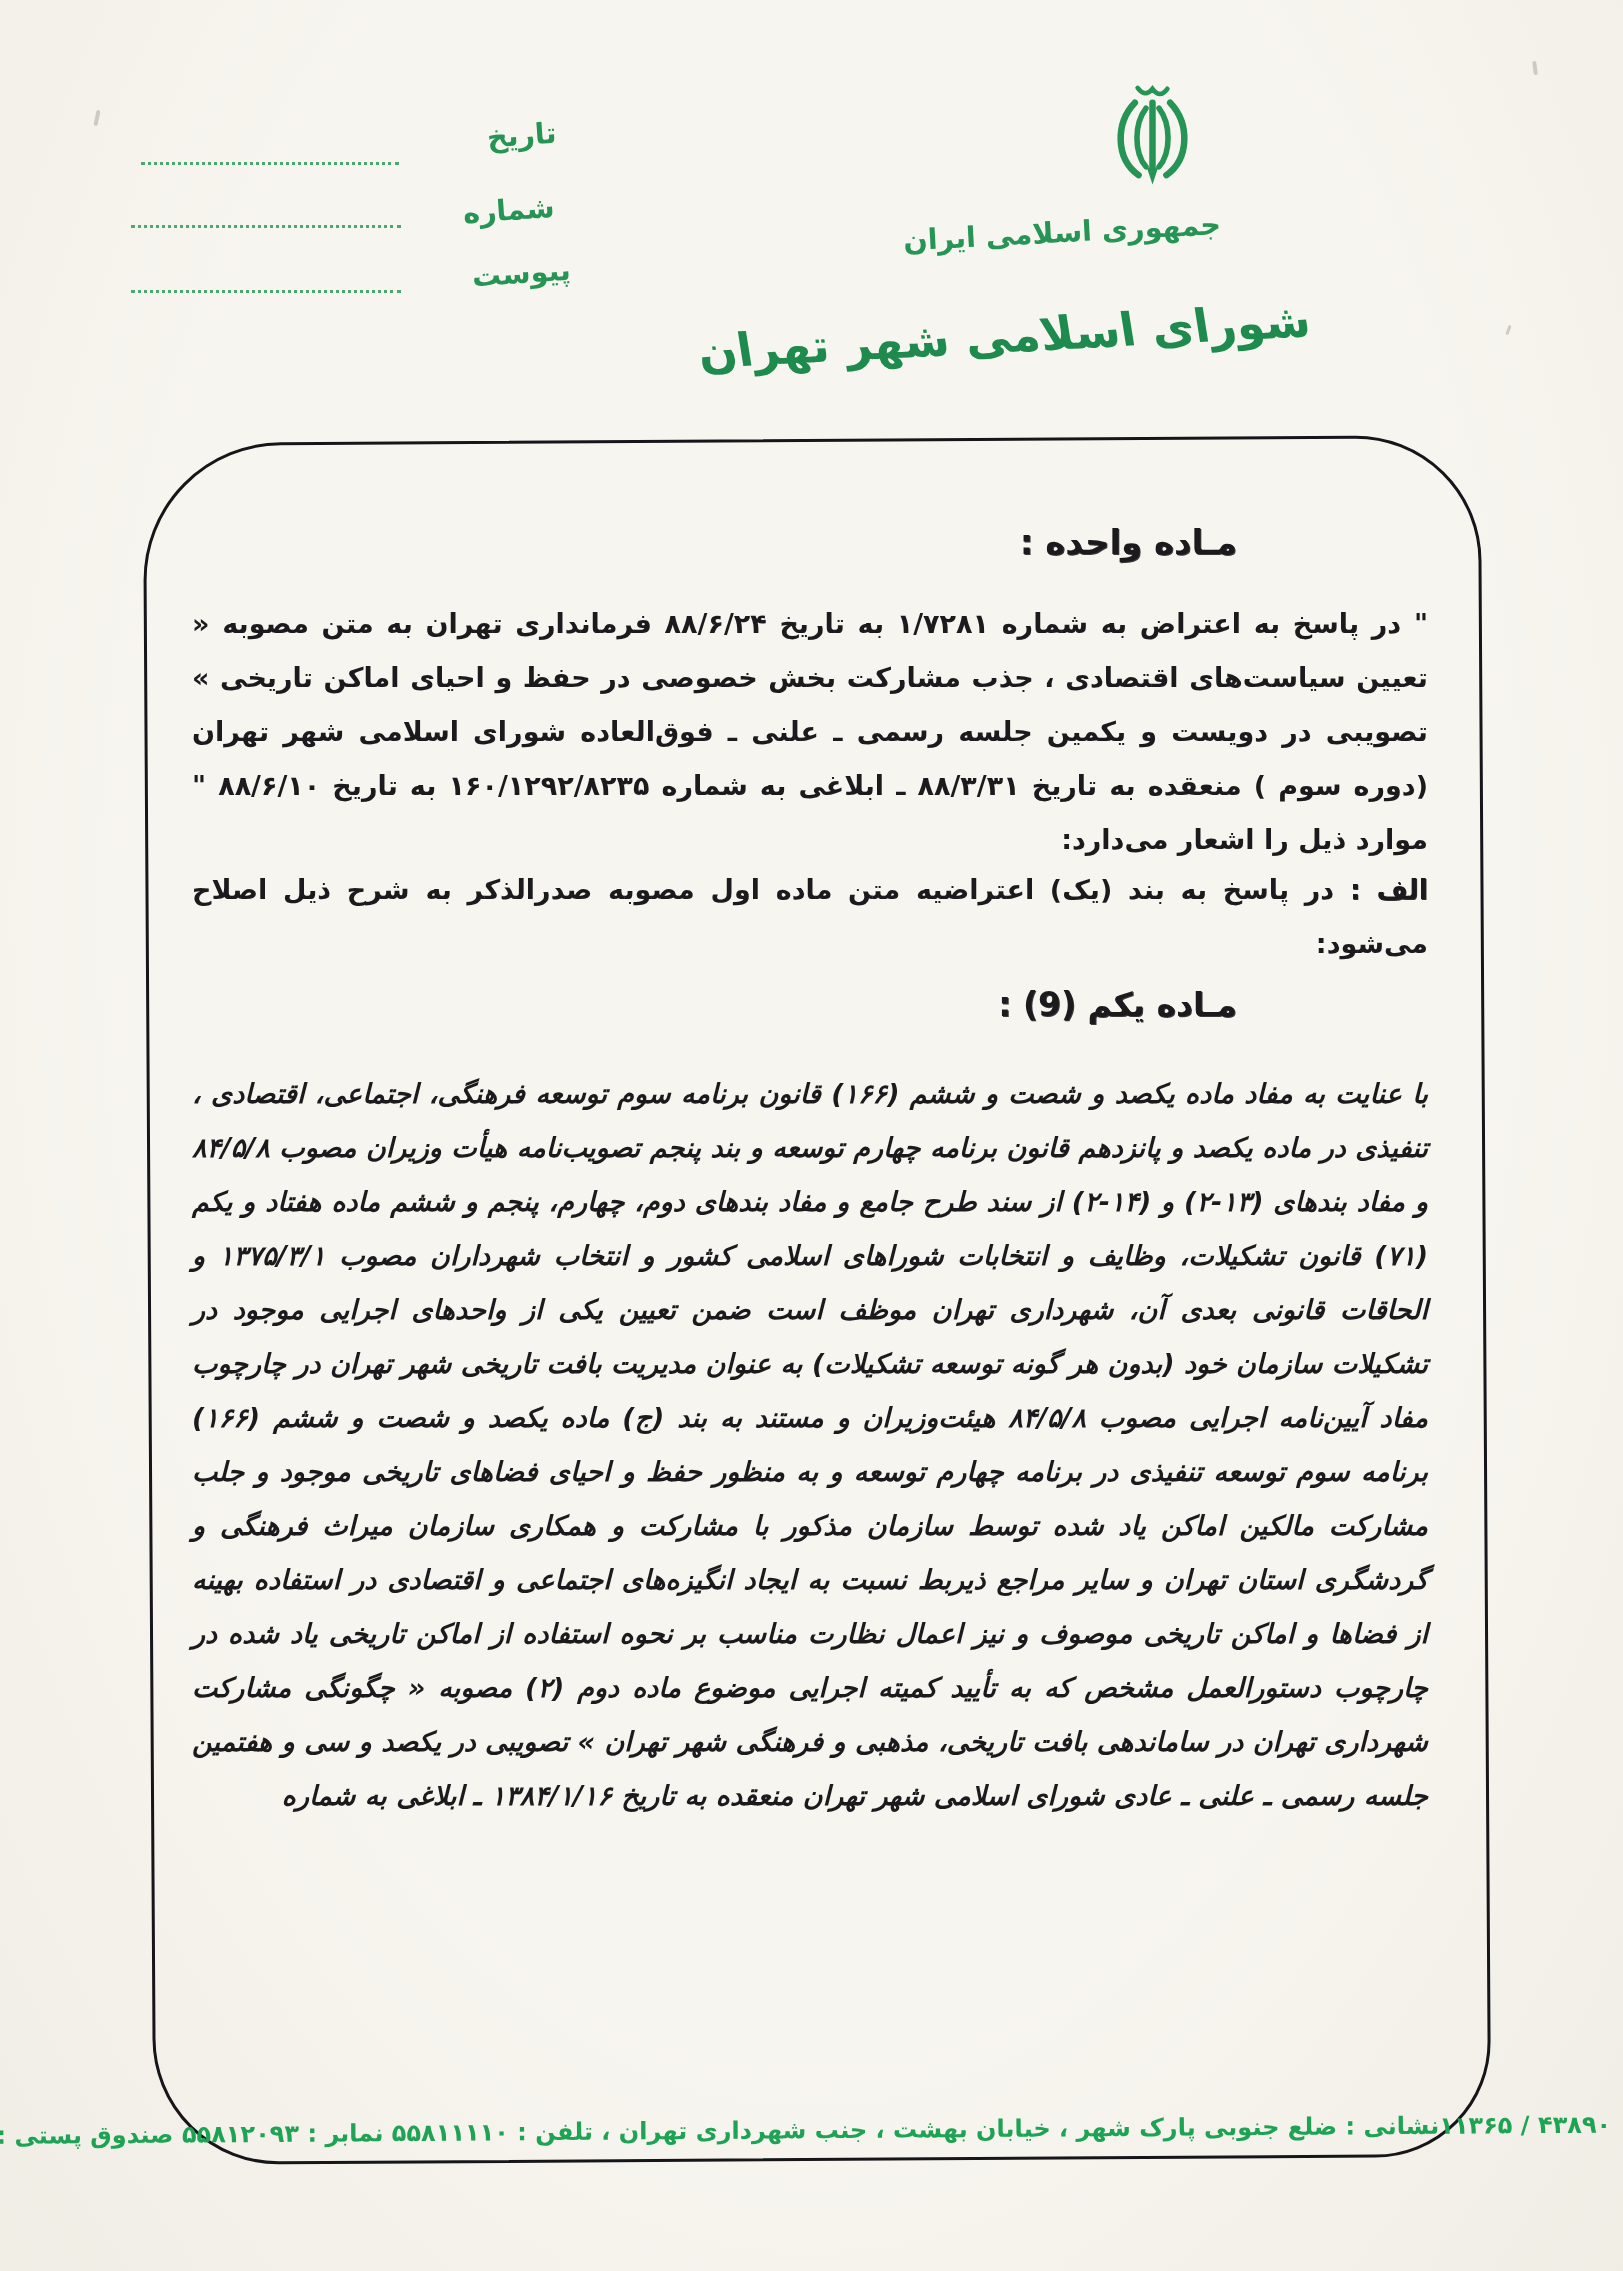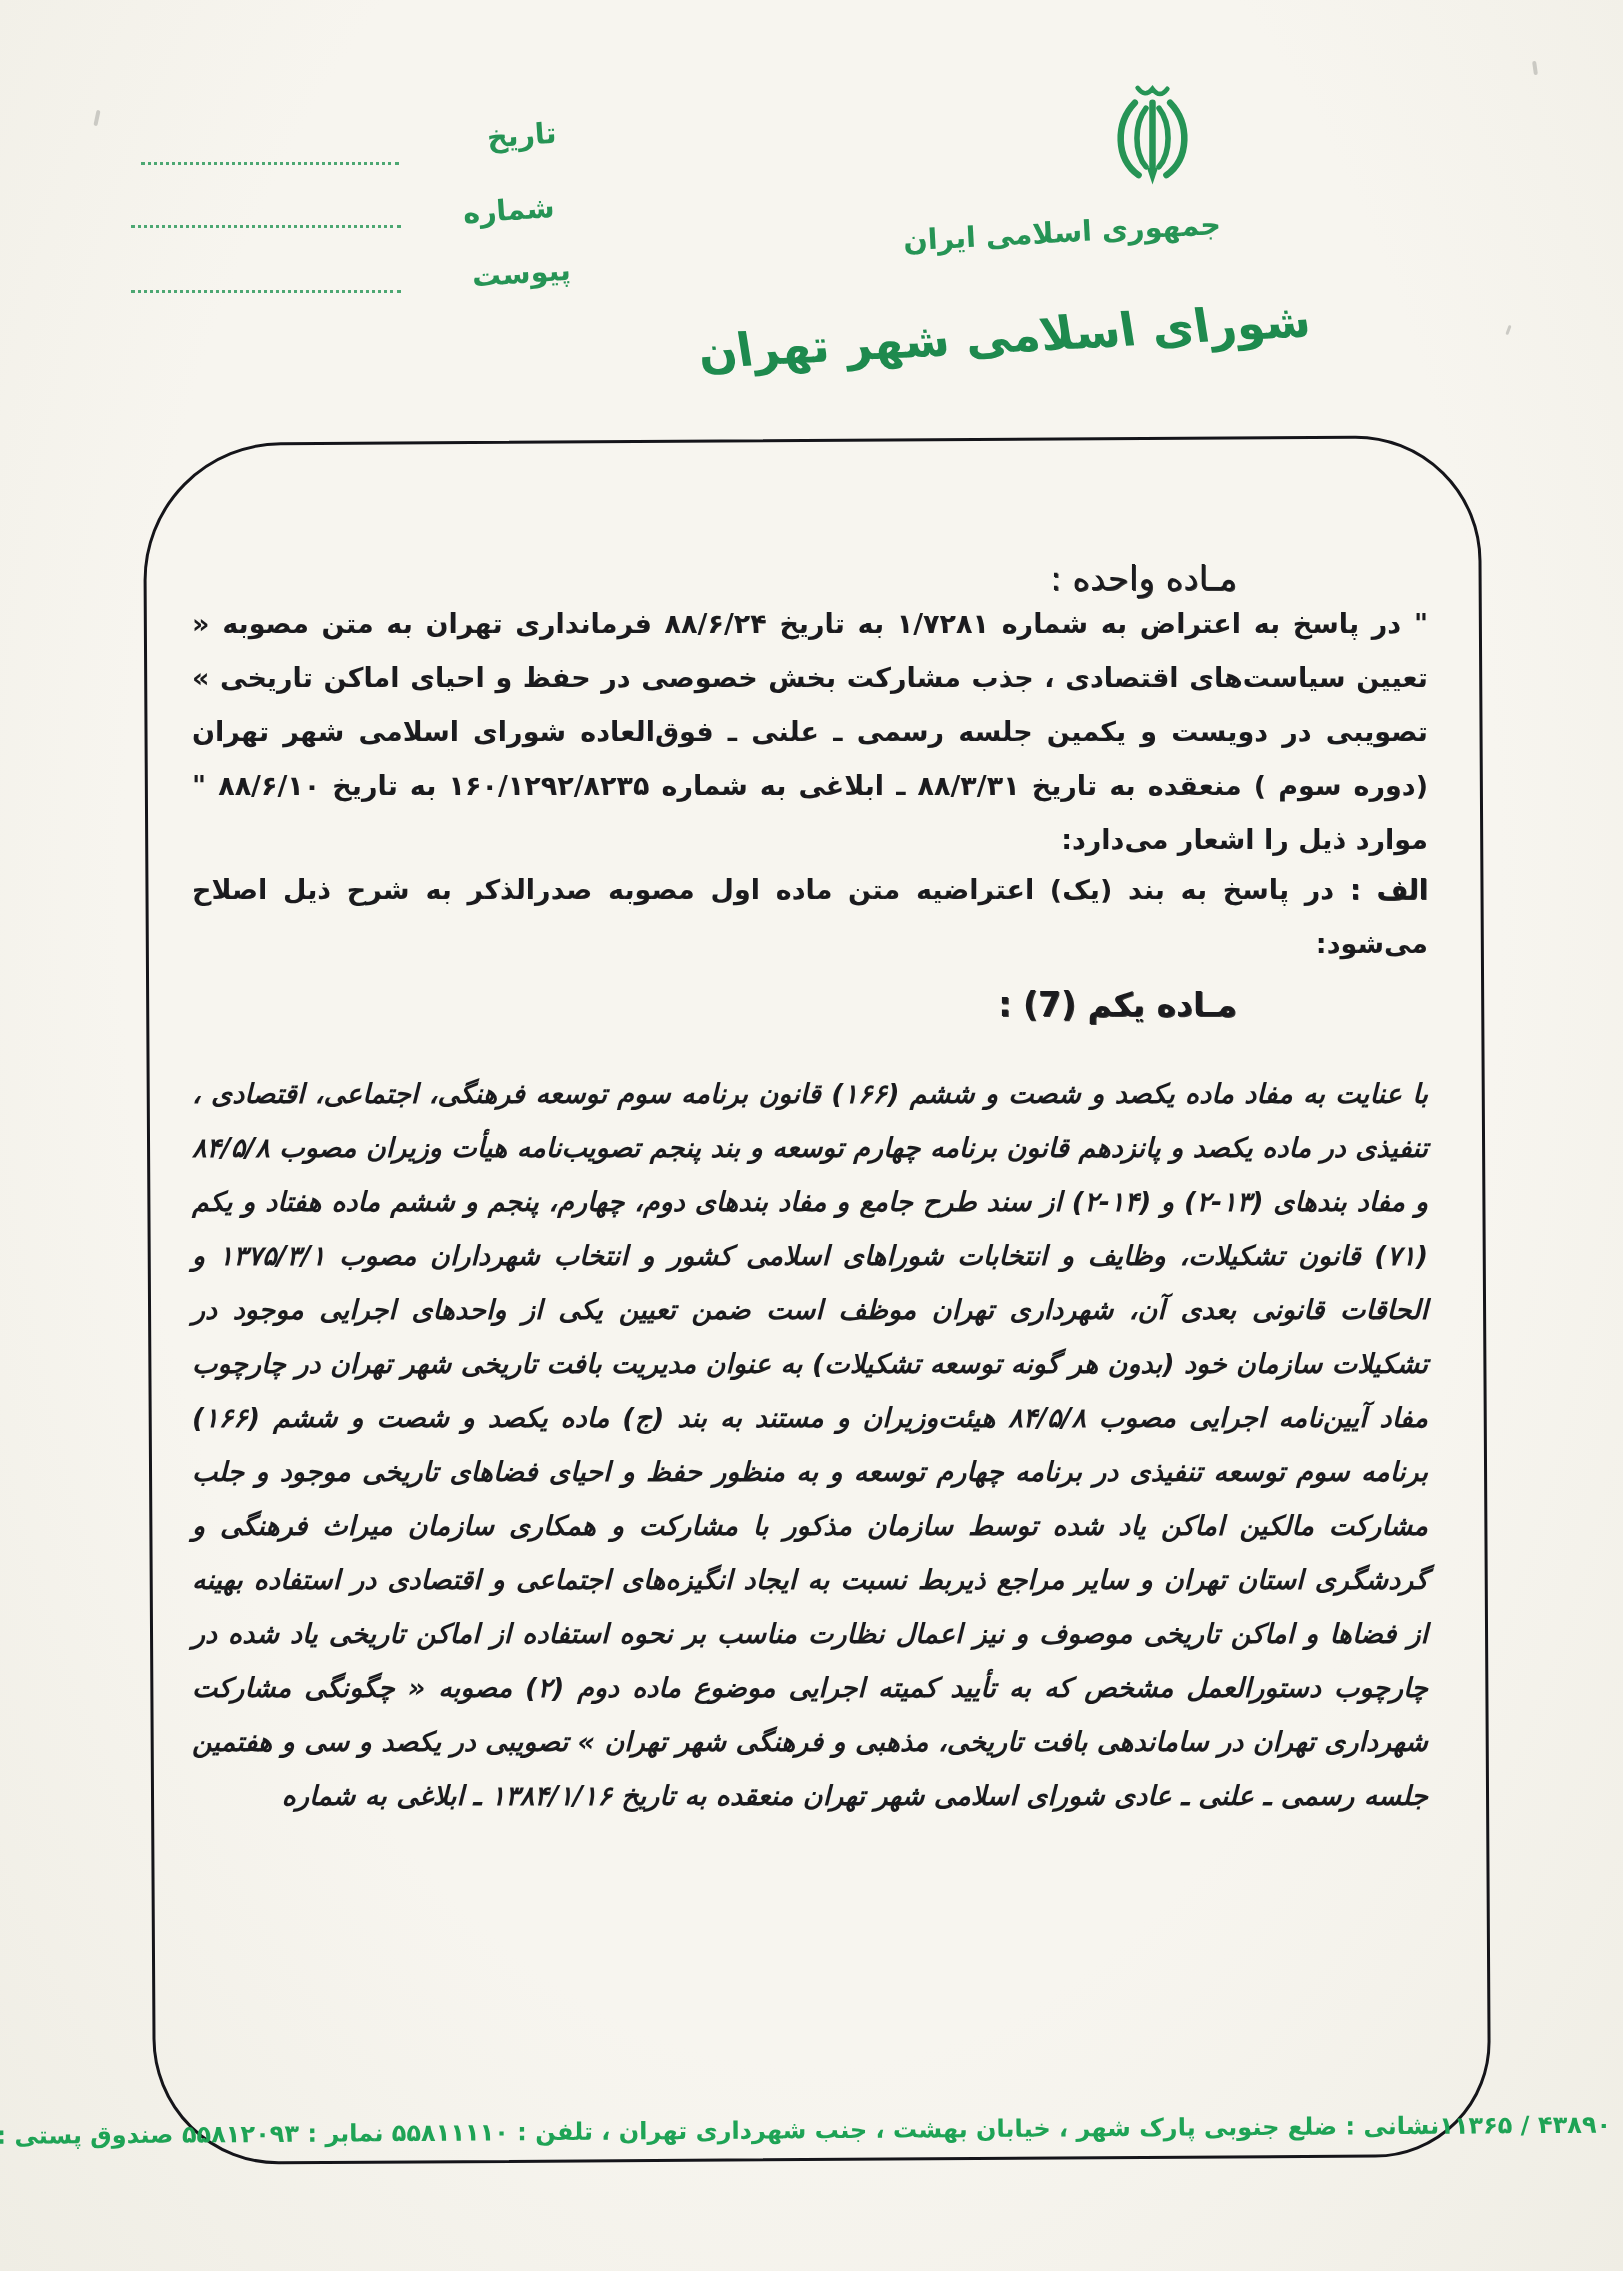--- a/index.html
+++ b/index.html
@@ -43,24 +43,23 @@
   
   .frame{
     position:absolute;left:148px;top:439px;width:1332px;height:1716px;
     border:3.9px solid #15151a;
     border-radius:138px 126px 116px 126px;
     transform:rotate(-0.35deg);
   }
   
   .h-article{
     position:absolute;right:386px;top:522px;
-    font-size:34px;font-weight:normal;letter-spacing:1px;
+    font-size:34px;font-weight:bold;letter-spacing:1px;
     text-shadow:1px 1px 0 #3a3a3a;
     white-space:nowrap;
-    margin-top:36px;
   }
   .h-article2{
     position:absolute;right:386px;top:985px;
     font-size:33px;font-weight:bold;letter-spacing:1px;
     text-shadow:1px 1px 0 #3a3a3a;
     white-space:nowrap;
   }
   .body-text{
     position:absolute;right:195px;width:1236px;
     font-size:27px;font-weight:bold;
@@ -125,21 +124,21 @@
   <div class="council-title">شورای اسلامی شهر تهران</div>
 
   <div class="frame"></div>
 
   <div class="h-article">مـاده واحده :</div>
 
   <p class="body-text p1">" در پاسخ به اعتراض به شماره ۱/۷۲۸۱ به تاریخ ۸۸/۶/۲۴ فرمانداری تهران به متن مصوبه « تعیین سیاست‌های اقتصادی ، جذب مشارکت بخش خصوصی در حفظ و احیای اماکن تاریخی » تصویبی در دویست و یکمین جلسه رسمی ـ علنی ـ فوق‌العاده شورای اسلامی شهر تهران (دوره سوم ) منعقده به تاریخ ۸۸/۳/۳۱ ـ ابلاغی به شماره ۱۶۰/۱۲۹۲/۸۲۳۵ به تاریخ ۸۸/۶/۱۰ " موارد ذیل را اشعار می‌دارد:</p>
 
   <p class="body-text p-alef"><span class="alef-label">الف :</span> <span>در پاسخ به بند (یک) اعتراضیه متن ماده اول مصوبه صدرالذکر به شرح ذیل اصلاح می‌شود:</span></p>
 
-  <div class="h-article2">مـاده یکم (7) :</div>
+  <div class="h-article2">مـاده یکم (9) :</div>
 
   <p class="body-text p2">با عنایت به مفاد ماده یکصد و شصت و ششم (۱۶۶) قانون برنامه سوم توسعه فرهنگی، اجتماعی، اقتصادی ، تنفیذی در ماده یکصد و پانزدهم قانون برنامه چهارم توسعه و بند پنجم تصویب‌نامه هیأت وزیران مصوب ۸۴/۵/۸ و مفاد بندهای (۱۳-۲) و (۱۴-۲) از سند طرح جامع و مفاد بندهای دوم، چهارم، پنجم و ششم ماده هفتاد و یکم (۷۱) قانون تشکیلات، وظایف و انتخابات شوراهای اسلامی کشور و انتخاب شهرداران مصوب ۱۳۷۵/۳/۱ و الحاقات قانونی بعدی آن، شهرداری تهران موظف است ضمن تعیین یکی از واحدهای اجرایی موجود در تشکیلات سازمان خود (بدون هر گونه توسعه تشکیلات) به عنوان مدیریت بافت تاریخی شهر تهران در چارچوب مفاد آیین‌نامه اجرایی مصوب ۸۴/۵/۸ هیئت‌وزیران و مستند به بند (ج) ماده یکصد و شصت و ششم (۱۶۶) برنامه سوم توسعه تنفیذی در برنامه چهارم توسعه و به منظور حفظ و احیای فضاهای تاریخی موجود و جلب مشارکت مالکین اماکن یاد شده توسط سازمان مذکور با مشارکت و همکاری سازمان میراث فرهنگی و گردشگری استان تهران و سایر مراجع ذیربط نسبت به ایجاد انگیزه‌های اجتماعی و اقتصادی در استفاده بهینه از فضاها و اماکن تاریخی موصوف و نیز اعمال نظارت مناسب بر نحوه استفاده از اماکن تاریخی یاد شده در چارچوب دستورالعمل مشخص که به تأیید کمیته اجرایی موضوع ماده دوم (۲) مصوبه « چگونگی مشارکت شهرداری تهران در ساماندهی بافت تاریخی، مذهبی و فرهنگی شهر تهران » تصویبی در یکصد و سی و هفتمین جلسه رسمی ـ علنی ـ عادی شورای اسلامی شهر تهران منعقده به تاریخ ۱۳۸۴/۱/۱۶ ـ ابلاغی به شماره</p>
 
   <div class="footer-address">
     <span>۴۳۸۹۰ / ۱۱۳۶۵</span>
     <span>نشانی : ضلع جنوبی پارک شهر ، خیابان بهشت ، جنب شهرداری تهران ، تلفن : ۵۵۸۱۱۱۱۰ نمابر : ۵۵۸۱۲۰۹۳ صندوق پستی :</span>
   </div>
 
   <div class="smudge" style="left:95px;top:110px;width:3.9px;height:15.8px;transform:rotate(12deg);"></div>
   <div class="smudge" style="left:1533px;top:61px;width:3.9px;height:13.8px;transform:rotate(-8deg);"></div>

